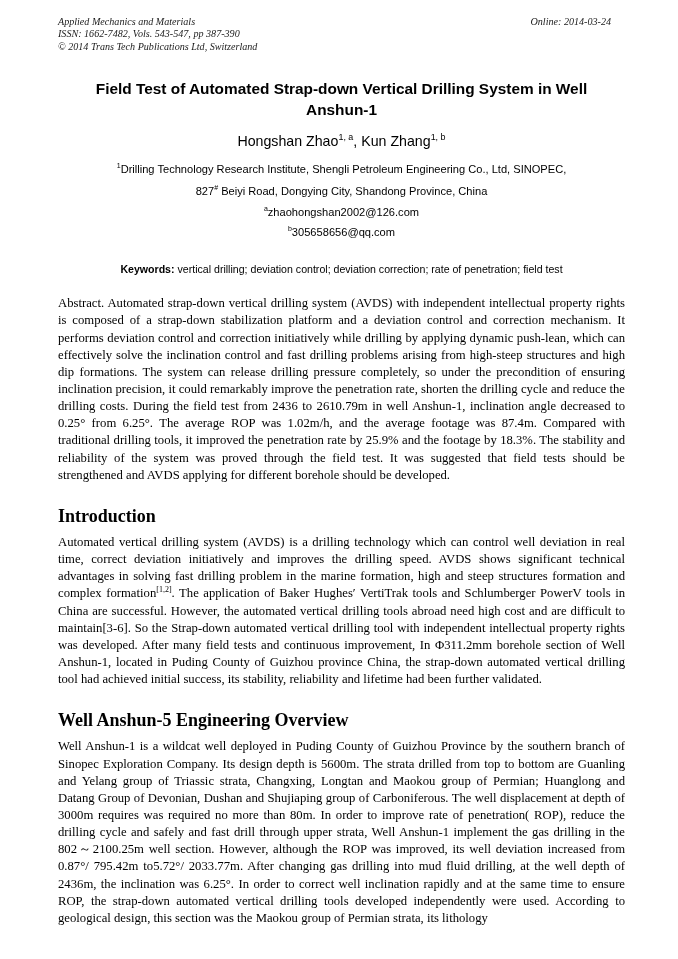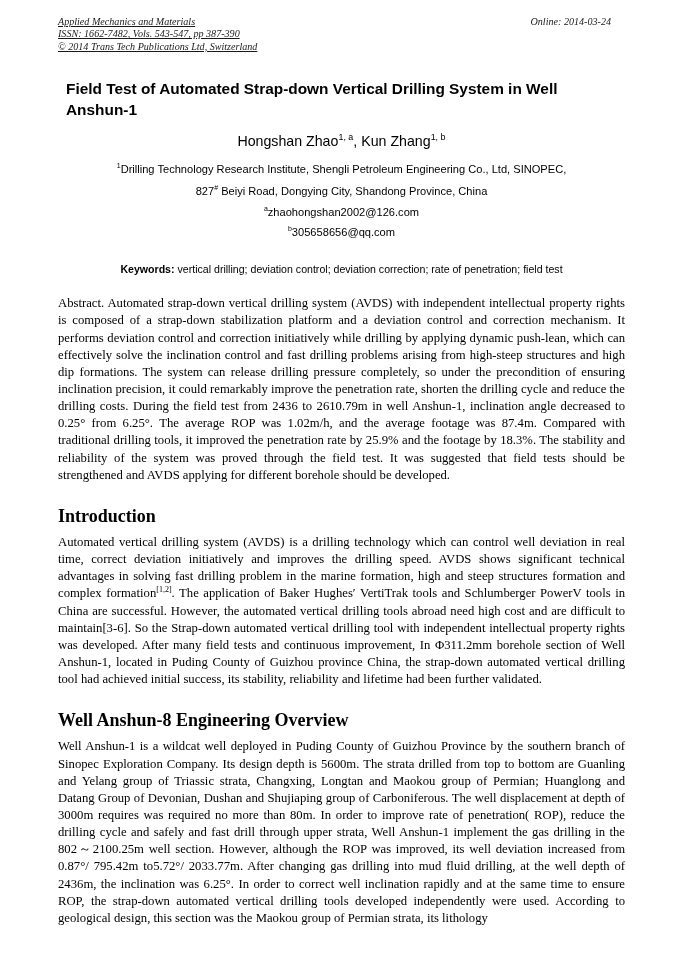--- a/index.html
+++ b/index.html
@@ -24,38 +24,38 @@
   }
 
   
   .masthead {
     position: relative;
     font-family: "Liberation Serif", "DejaVu Serif", serif;
     font-style: italic;
     font-size: 10.1px;
     line-height: 12.4px;
     color: #1a1a1a;
-    text-decoration: underline;
   }
   .masthead-left { width: 70%; }
   .masthead-left div { white-space: nowrap; }
   .masthead-right {
     position: absolute;
     top: 0;
     right: 14px;
     white-space: nowrap;
     margin-left: 44px;
   }
 
   
   .title {
     font-family: "Liberation Sans", "DejaVu Sans", sans-serif;
     font-weight: bold;
     font-size: 15.4px;
     line-height: 20.5px;
+    text-align: center;
     margin: 26px 8px 0 8px;
   }
 
   
   .authors {
     font-family: "Liberation Sans", "DejaVu Sans", sans-serif;
     font-size: 14.2px;
     line-height: 18px;
     text-align: center;
     margin-top: 12px;
@@ -141,16 +141,16 @@
   <div class="email"><sup class="sup">a</sup><span>zhaohongshan2002@126.com</span></div>
   <div class="email"><sup class="sup">b</sup><span>305658656@qq.com</span></div>
 
   <div class="keywords"><span class="kw-label">Keywords:</span><span> vertical drilling; deviation control; deviation correction; rate of penetration; field test</span></div>
 
   <p class="para abstract"><span class="ab-label">Abstract.</span><span> Automated strap-down vertical drilling system (AVDS) with independent intellectual property rights is composed of a strap-down stabilization platform and a deviation control and correction mechanism. It performs deviation control and correction initiatively while drilling by applying dynamic push-lean, which can effectively solve the inclination control and fast drilling problems arising from high-steep structures and high dip formations. The system can release drilling pressure completely, so under the precondition of ensuring inclination precision, it could remarkably improve the penetration rate, shorten the drilling cycle and reduce the drilling costs. During the field test from 2436 to 2610.79m in well Anshun-1, inclination angle decreased to 0.25° from 6.25°. The average ROP was 1.02m/h, and the average footage was 87.4m. Compared with traditional drilling tools, it improved the penetration rate by 25.9% and the footage by 18.3%. The stability and reliability of the system was proved through the field test. It was suggested that field tests should be strengthened and AVDS applying for different borehole should be developed.</span></p>
 
   <div class="heading">Introduction</div>
   <p class="para"><span>Automated vertical drilling system (AVDS) is a drilling technology which can control well deviation in real time, correct deviation initiatively and improves the drilling speed. AVDS shows significant technical advantages in solving fast drilling problem in the marine formation, high and steep structures formation and complex formation</span><sup class="sup">[1,2]</sup><span>. The application of Baker Hughes′ VertiTrak tools and Schlumberger PowerV tools in China are successful. However, the automated vertical drilling tools abroad need high cost and are difficult to maintain[3-6]. So the Strap-down automated vertical drilling tool with independent intellectual property rights was developed. After many field tests and continuous improvement, In Φ311.2mm borehole section of Well Anshun-1, located in Puding County of Guizhou province China, the strap-down automated vertical drilling tool had achieved initial success, its stability, reliability and lifetime had been further validated.</span></p>
 
-  <div class="heading">Well Anshun-8 Engineering Overview</div>
+  <div class="heading">Well Anshun-5 Engineering Overview</div>
   <p class="para"><span>Well Anshun-1 is a wildcat well deployed in Puding County of Guizhou Province by the southern branch of Sinopec Exploration Company. Its design depth is 5600m. The strata drilled from top to bottom are Guanling and Yelang group of Triassic strata, Changxing, Longtan and Maokou group of Permian; Huanglong and Datang Group of Devonian, Dushan and Shujiaping group of Carboniferous. The well displacement at depth of 3000m requires was required no more than 80m. In order to improve rate of penetration( ROP), reduce the drilling cycle and safely and fast drill through upper strata, Well Anshun-1 implement the gas drilling in the 802～2100.25m well section. However, although the ROP was improved, its well deviation increased from 0.87°/ 795.42m to5.72°/ 2033.77m. After changing gas drilling into mud fluid drilling, at the well depth of 2436m, the inclination was 6.25°. In order to correct well inclination rapidly and at the same time to ensure ROP, the strap-down automated vertical drilling tools developed independently were used. According to geological design, this section was the Maokou group of Permian strata, its lithology</span></p>
 
 </div>
 
 </body></html>

